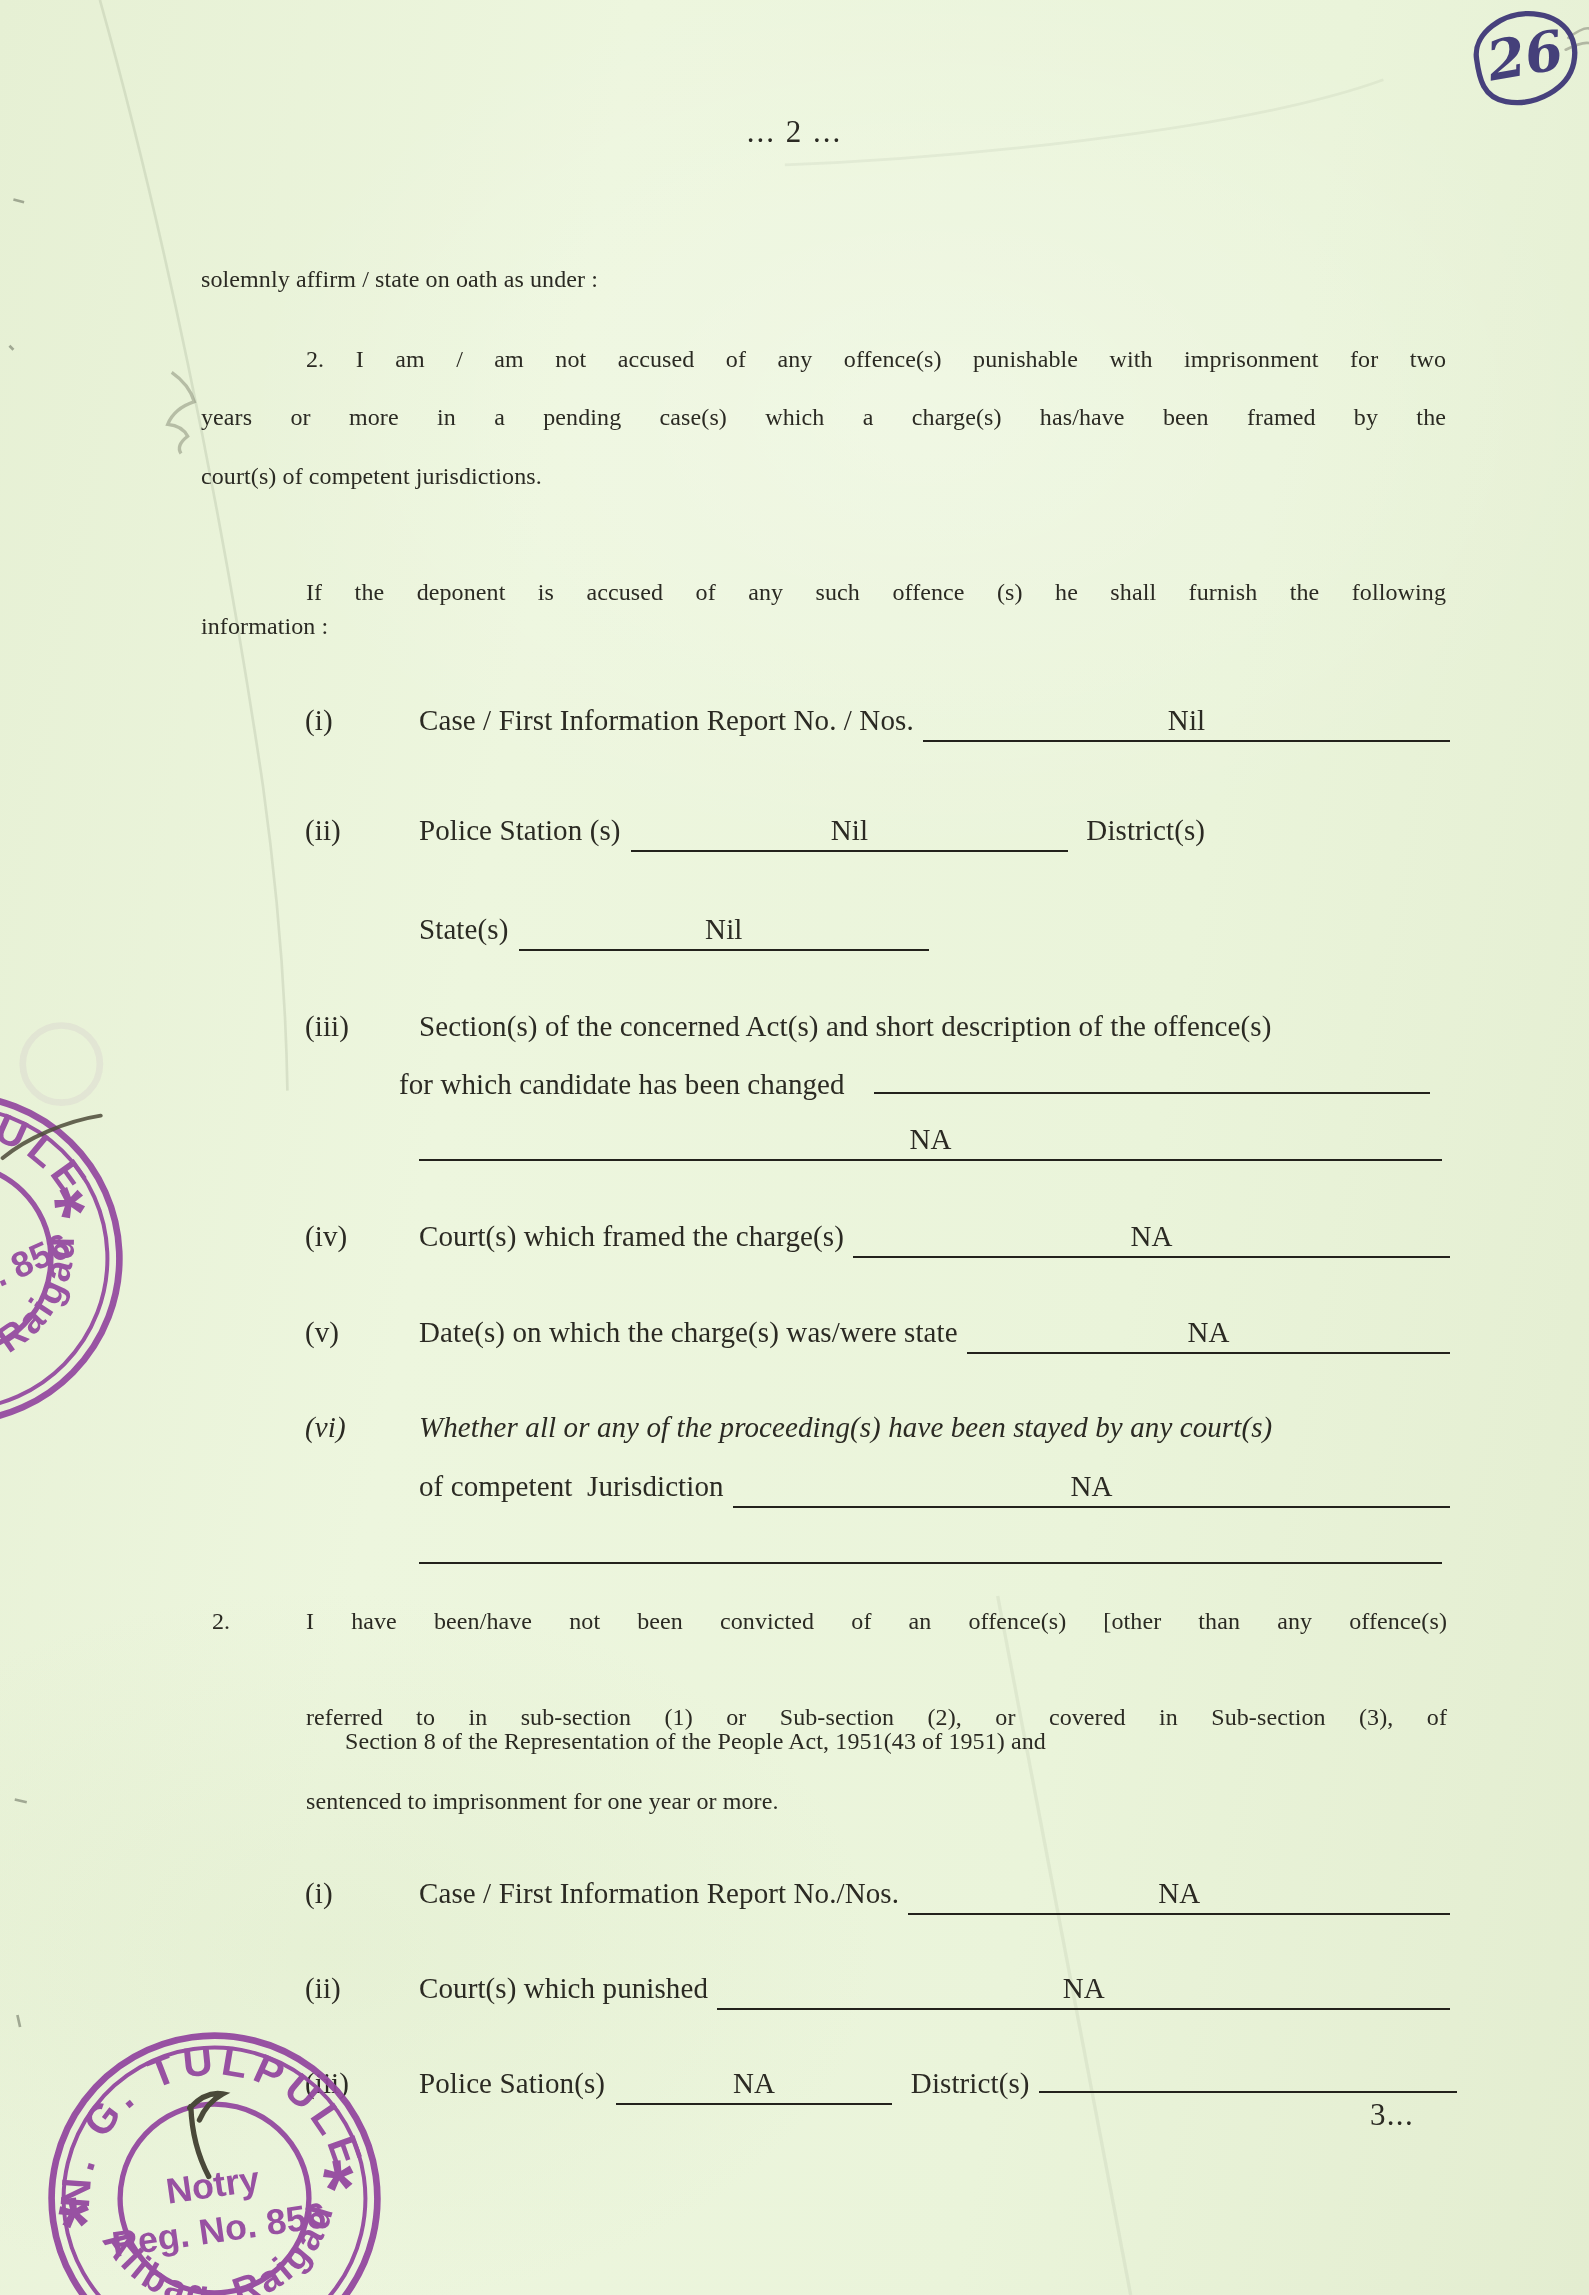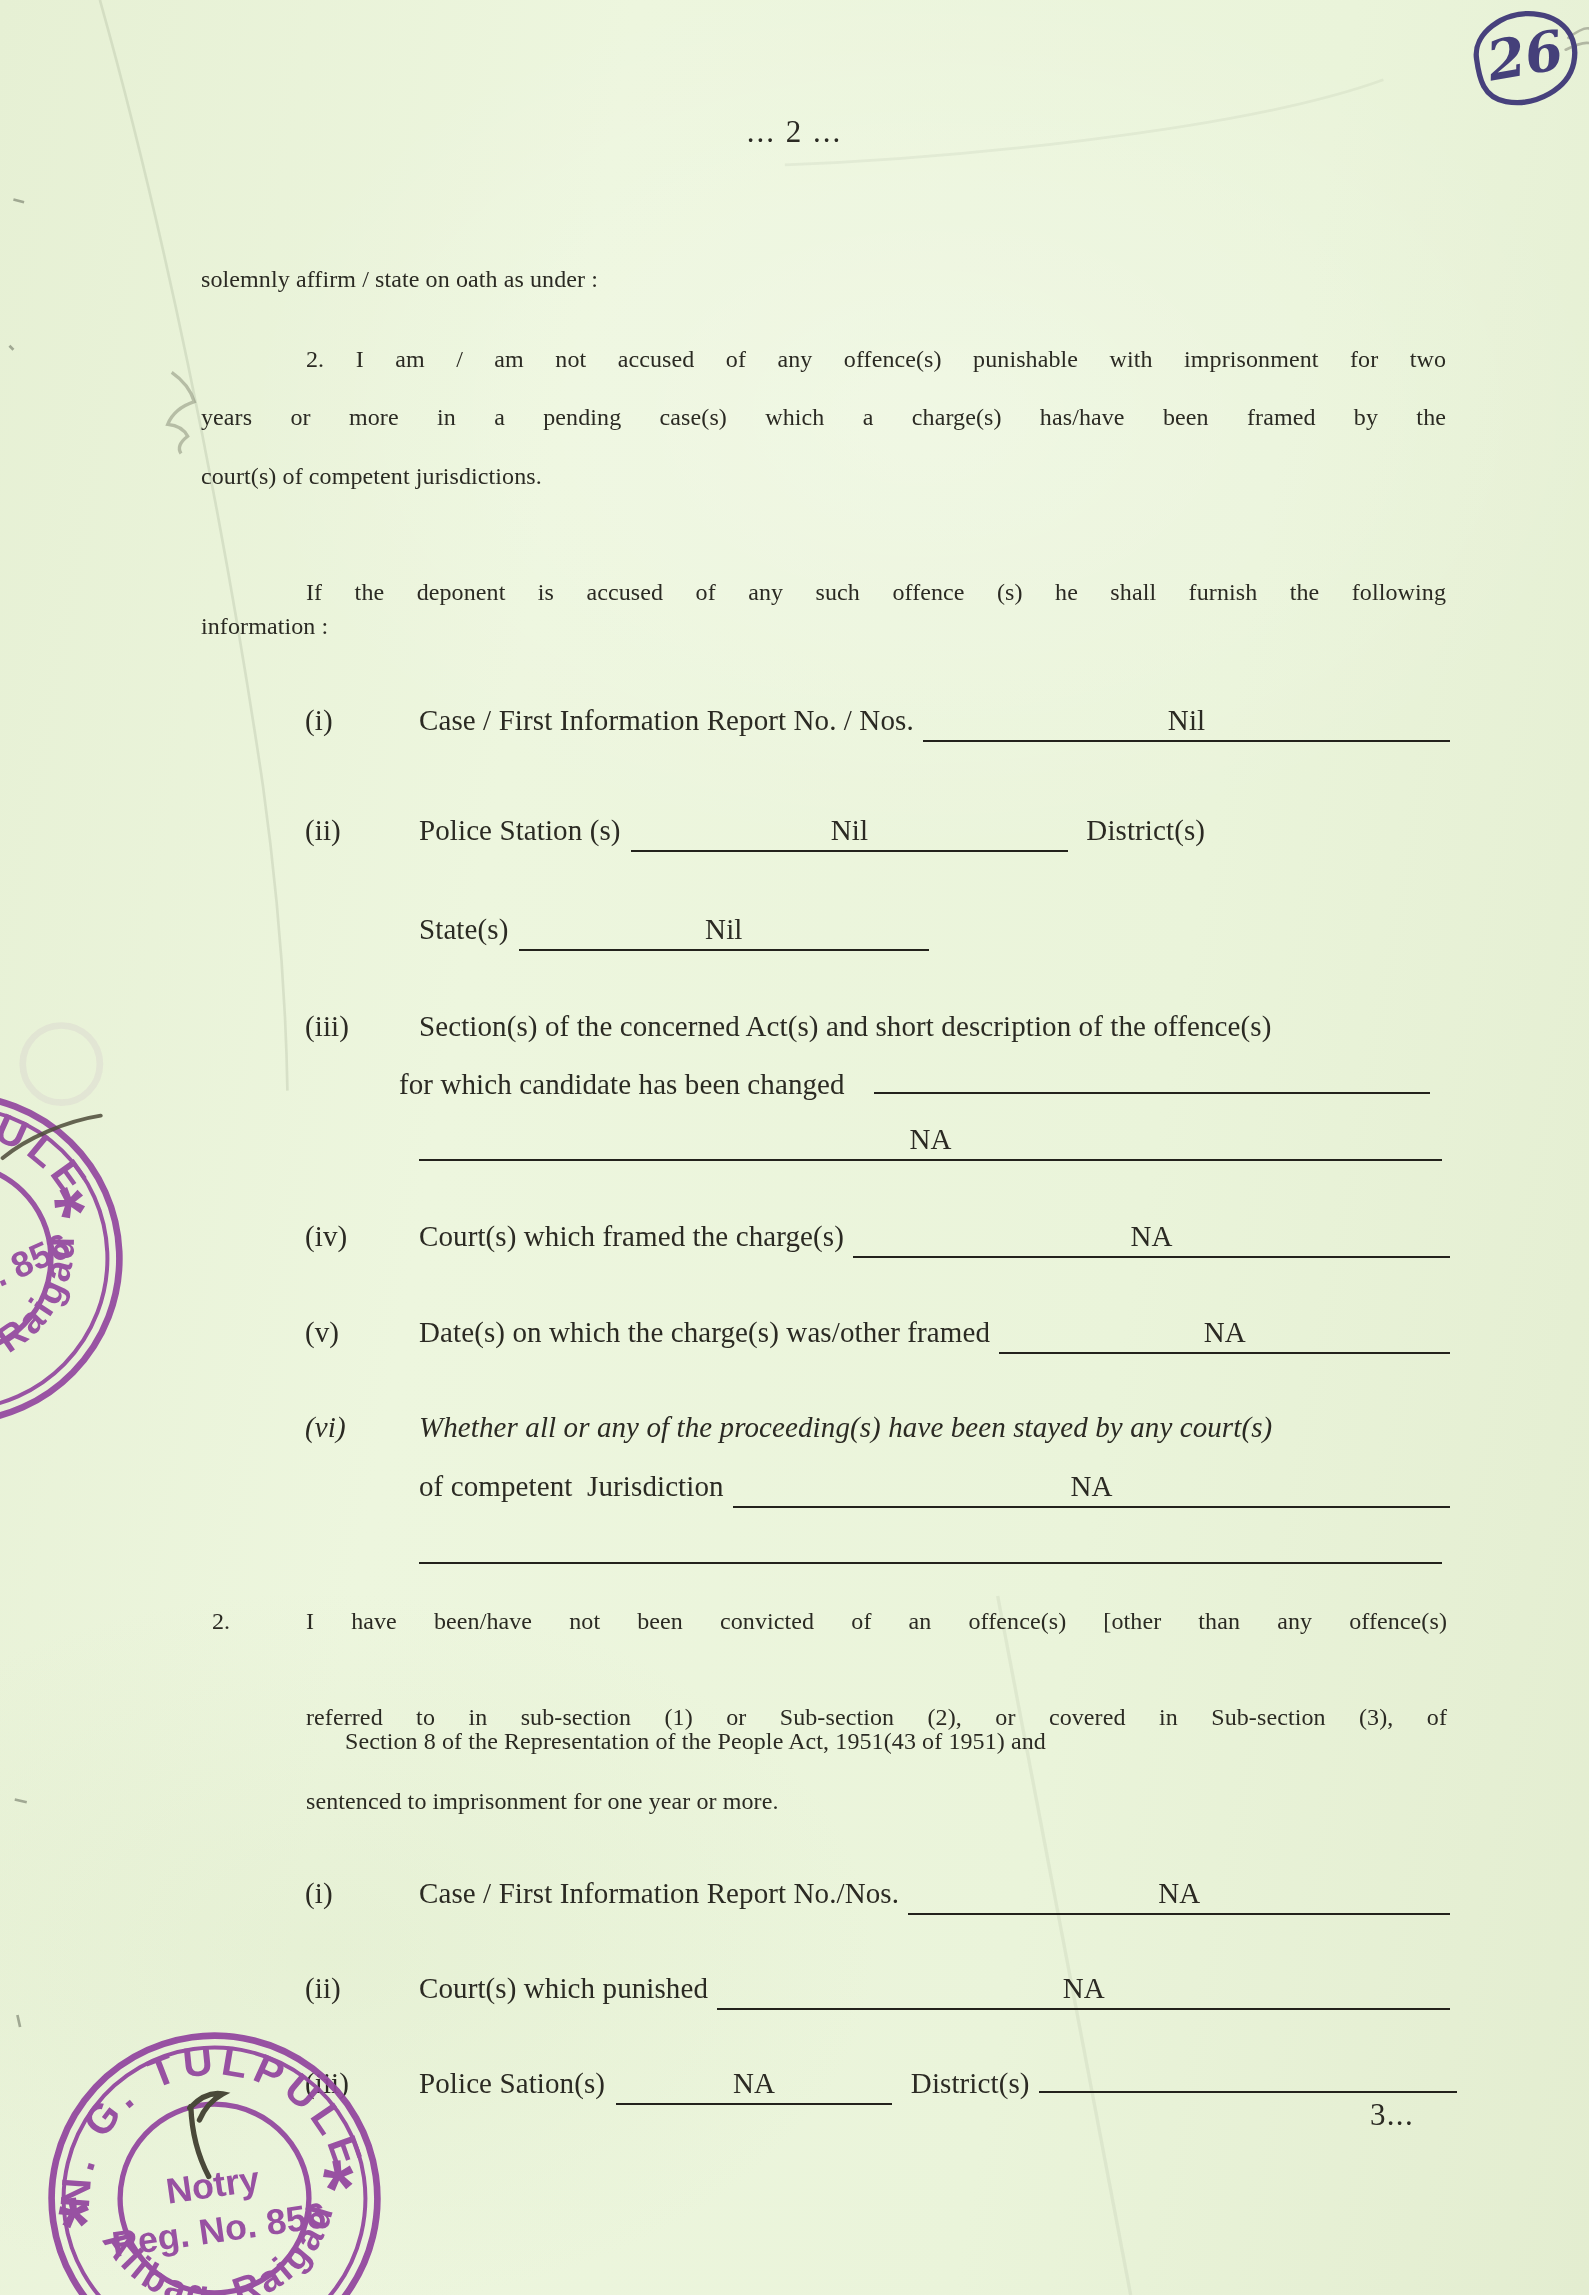--- a/index.html
+++ b/index.html
@@ -95,21 +95,21 @@
   </div>
 
   <div class="row" style="left:305px;top:1220px;width:1145px;">
     <span class="marker">(iv)</span>
     <span class="rlabel">Court(s) which framed the charge(s)</span>
     <span class="fill grow">NA</span>
   </div>
 
   <div class="row" style="left:305px;top:1316px;width:1145px;">
     <span class="marker">(v)</span>
-    <span class="rlabel">Date(s) on which the charge(s) was/other framed</span>
+    <span class="rlabel">Date(s) on which the charge(s) was/were state</span>
     <span class="fill grow">NA</span>
   </div>
 
   <div class="row" style="left:305px;top:1411px;width:1145px;font-style:italic;">
     <span class="marker">(vi)</span>
     <span class="rlabel">Whether all or any of the proceeding(s) have been stayed by any court(s)</span>
   </div>
   <div class="row" style="left:419px;top:1470px;width:1031px;">
     <span class="rlabel">of competent  Jurisdiction</span>
     <span class="fill grow">NA</span>

